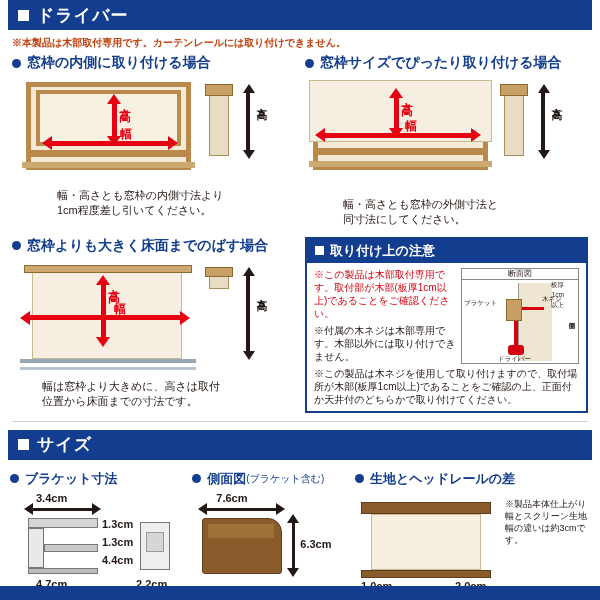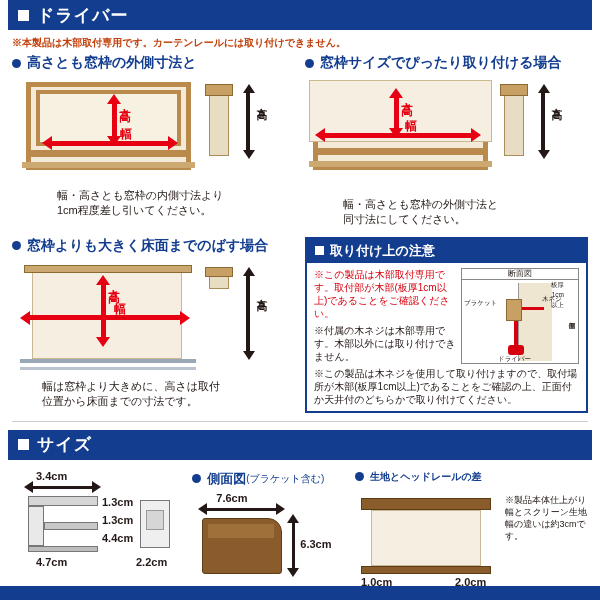--- a/index.html
+++ b/index.html
@@ -168,21 +168,21 @@
     </div>
   </div>
 
   <div class="warn">※本製品は木部取付専用です。カーテンレールには取り付けできません。</div>
 
   <div class="grid2">
 
     <div class="col">
       <div class="sub-title">
         <span class="dot"></span>
-        <span>高さとも窓枠の外側寸法と</span>
+        <span>窓枠の内側に取り付ける場合</span>
       </div>
       <div class="figbox">
 
         <div class="frame-outer" style="left:14px;top:6px;width:165px;height:88px;"></div>
         <div class="frame-inner" style="left:24px;top:14px;width:145px;height:56px;background:#f7f1e2;"></div>
         <div class="sill" style="left:18px;top:74px;width:157px;height:7px;"></div>
         <div class="sill" style="left:10px;top:86px;width:173px;height:6px;background:#cba971;"></div>
 
         <div class="ah ah-u" style="left:95px;top:18px;"></div>
         <div class="arr arr-v" style="left:99.5px;top:26px;height:36px;"></div>
@@ -313,20 +313,24 @@
   <div class="sec-wrap">
     <div class="sec-head">
       <span class="sq"></span>
       <span>サイズ</span>
     </div>
   </div>
 
   <div class="grid3" style="margin-top:10px;">
 
     <div class="c3" style="width:180px;">
+      <div class="sub-title" style="font-size:13px;">
+        <span class="dot"></span>
+        <span>ブラケット寸法</span>
+      </div>
       <div style="position:relative;height:100px;">
         <div class="lbl-k" style="left:26px;top:0px;">3.4cm</div>
         <div style="position:absolute;left:22px;top:16px;width:62px;height:3px;background:#231815;"></div>
         <div class="ah ahk-l" style="left:14px;top:11px;"></div>
         <div class="ah ahk-r" style="left:82px;top:11px;"></div>
 
         <div style="position:absolute;left:18px;top:26px;width:70px;height:10px;background:#d6d6d6;border:1px solid #777;"></div>
         <div style="position:absolute;left:18px;top:36px;width:16px;height:40px;background:#e9e9e9;border:1px solid #777;"></div>
         <div style="position:absolute;left:34px;top:52px;width:54px;height:8px;background:#c9c9c9;border:1px solid #777;"></div>
         <div style="position:absolute;left:18px;top:76px;width:70px;height:6px;background:#bdbdbd;border:1px solid #777;"></div>
@@ -358,21 +362,21 @@
         <div style="position:absolute;left:16px;top:32px;width:66px;height:14px;background:#a0703a;"></div>
 
         <div style="position:absolute;left:100px;top:30px;width:3px;height:48px;background:#231815;"></div>
         <div class="ah ahk-u" style="left:95px;top:22px;"></div>
         <div class="ah ahk-d" style="left:95px;top:76px;"></div>
         <div class="lbl-k" style="left:108px;top:46px;">6.3cm</div>
       </div>
     </div>
 
     <div class="c3" style="width:240px;">
-      <div class="sub-title" style="font-size:10px;text-align:center;">
+      <div class="sub-title" style="font-size:13px;text-align:center;">
         <span class="dot"></span>
         <span>生地とヘッドレールの差</span>
       </div>
       <div style="position:relative;height:100px;">
         <div style="position:absolute;left:6px;top:10px;width:130px;height:12px;background:#8a5b2b;border:1px solid #5d3c18;"></div>
         <div style="position:absolute;left:16px;top:22px;width:110px;height:56px;background:#f6efe1;border:1px solid #c8b893;"></div>
         <div style="position:absolute;left:6px;top:78px;width:130px;height:8px;background:#8a5b2b;border:1px solid #5d3c18;"></div>
 
         <div class="lbl-k" style="left:6px;top:88px;">1.0cm</div>
         <div class="lbl-k" style="left:100px;top:88px;">2.0cm</div>

